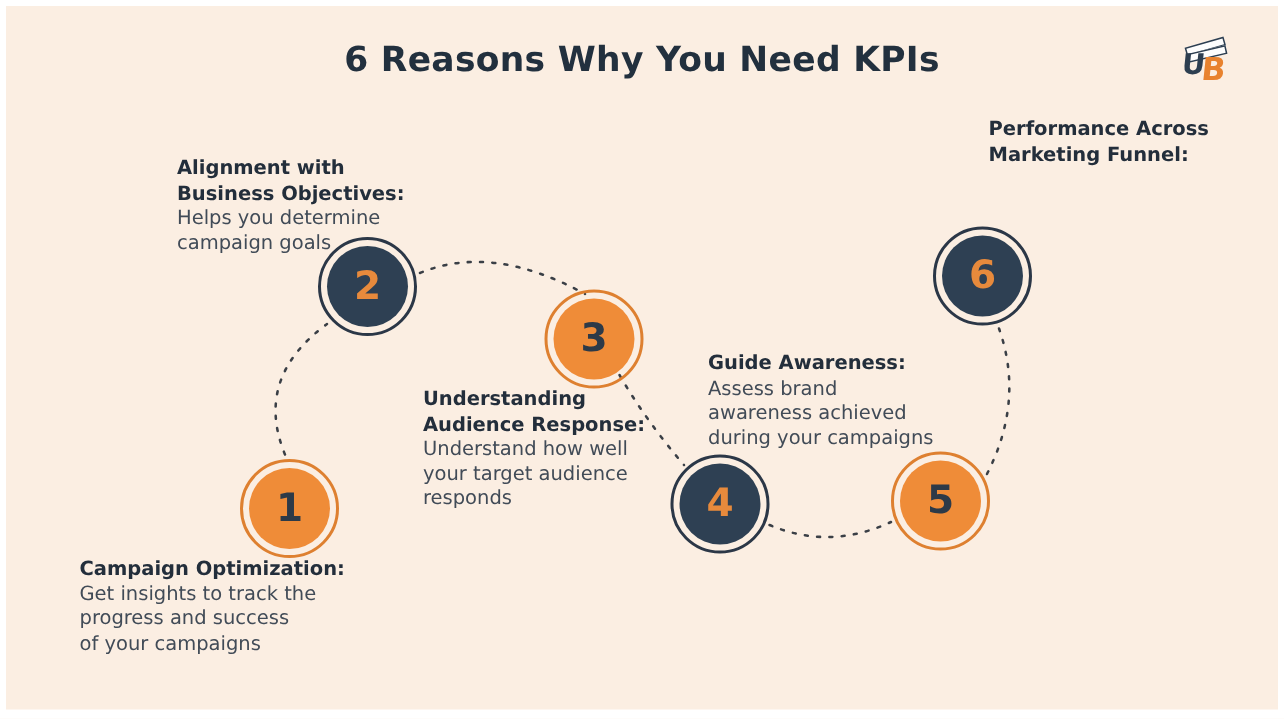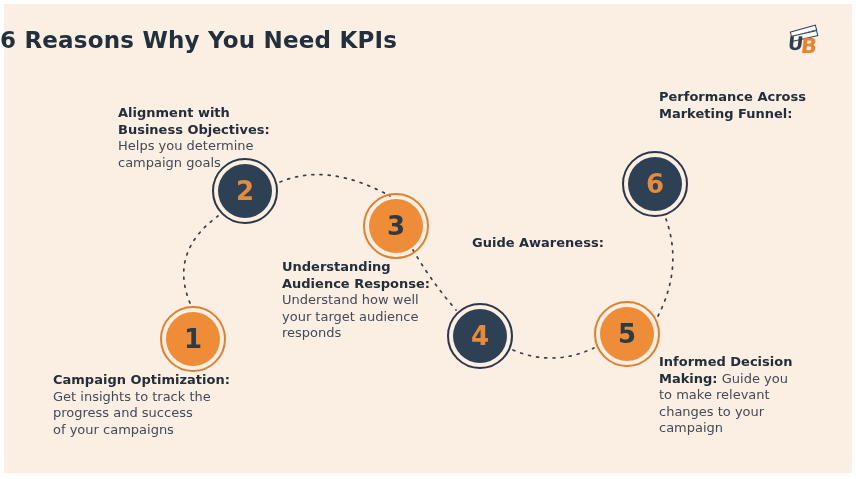--- a/index.html
+++ b/index.html
@@ -9,21 +9,21 @@
     background:#ffffff;
     font-family:"DejaVu Sans","Liberation Sans",sans-serif;
     overflow:hidden;
   }
   .canvas{
     position:absolute;left:4px;top:4px;right:4px;bottom:6px;
     background:#fbeee2;
   }
   .title{
     position:absolute;left:0;top:27px;width:856px;
-    margin:0;text-align:left;
+    margin:0;text-align:center;
     font-size:23px;font-weight:bold;color:#22303e;letter-spacing:.2px;
   }
   
   .logo{position:absolute;left:786px;top:22px;width:46px;height:40px;}
   .logo .pages{position:absolute;left:0;top:0;width:46px;height:40px;display:block;}
   .logo .pages::before{
     content:"";position:absolute;left:4px;top:6px;width:25px;height:4px;
     background:#fdfdfd;border:1px solid #2d3e50;transform:rotate(-16deg);
   }
   .logo .pages::after{
@@ -115,23 +115,20 @@
 
   <div class="label" style="left:53px;top:372px;width:180px"><strong class="block">Campaign Optimization:</strong><span>Get insights to track the
 progress and success
 of your campaigns</span></div>
 
   <div class="label" style="left:282px;top:259px;width:170px"><strong class="block">Understanding
 Audience Response:</strong><span>Understand how well
 your target audience
 responds</span></div>
 
-  <div class="label" style="left:472px;top:235px;width:180px"><strong class="block">Guide Awareness:</strong></div>
+  <div class="label" style="left:472px;top:235px;width:180px"><strong class="block">Guide Awareness:</strong><span>Assess brand
+awareness achieved
+during your campaigns</span></div>
 
-  <div class="label" style="left:659px;top:354px;width:165px"><strong>Informed Decision
-Making:</strong><span> Guide you
-to make relevant
-changes to your
-campaign</span></div>
 
-  <div class="label" style="left:659px;top:89px;width:180px"><strong class="block">Performance Across
+  <div class="label" style="left:659px;top:79px;width:180px"><strong class="block">Performance Across
 Marketing Funnel:</strong></div>
 </div>
 
 </body></html>

